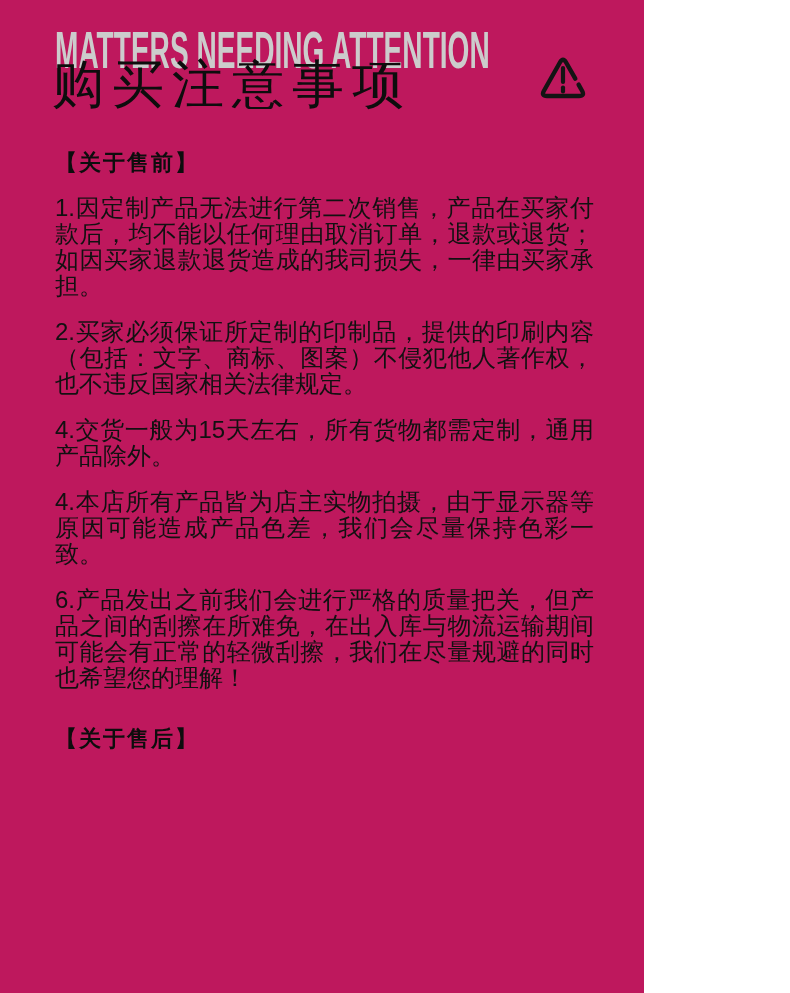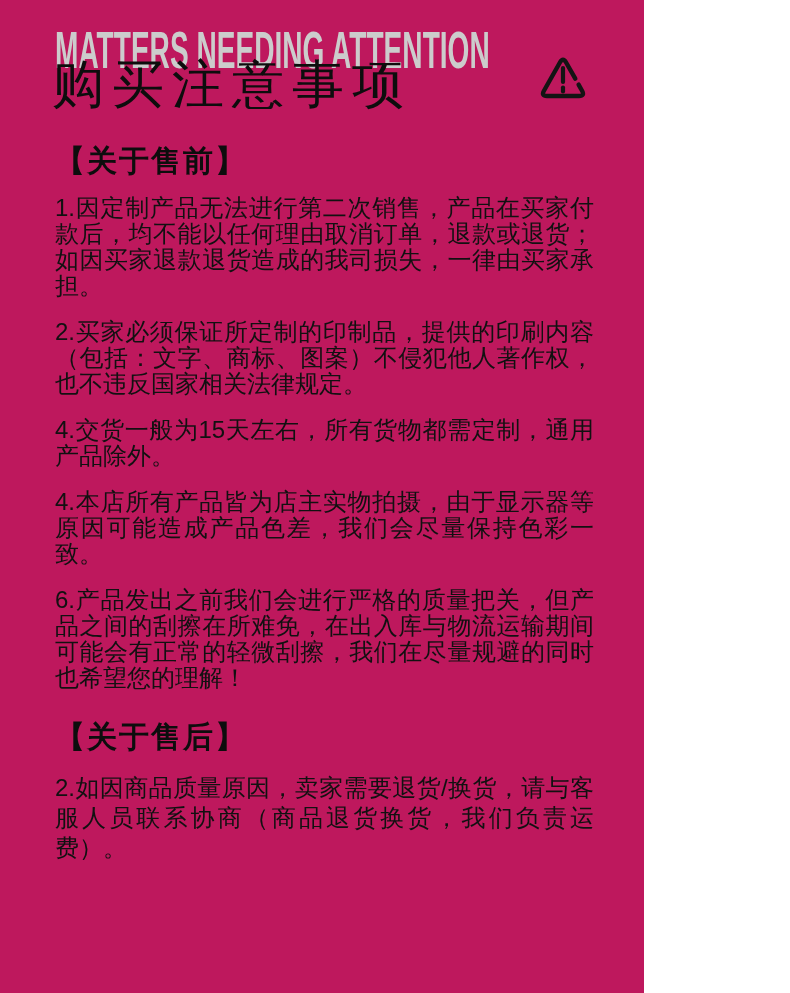--- a/index.html
+++ b/index.html
@@ -52,39 +52,38 @@
     position: absolute;
     right: 0;
     top: 52px;
     width: 62px;
     height: 50px;
     z-index: 2;
   }
   
   .section-heading {
     margin: 0 0 16px 0;
-    font-size: 30px;
+    font-size: 22px;
     line-height: 32px;
     font-weight: bold;
     color: #0d0d0d;
     letter-spacing: 2px;
-    font-family: Liberation Mono, monospace;
   }
   .notice p {
     margin: 0 0 20px 0;
     font-size: 24px;
     line-height: 26px;
     color: #111111;
     text-align: justify;
   }
   .section-aftersale {
     margin-top: 32px;
   }
   .section-aftersale .section-heading {
-    margin-bottom: 18px;
+    margin-bottom: 8px;
   }
   .section-aftersale p {
     line-height: 30px;
     margin-bottom: 28px;
   }
 </style>
 </head>
 <body>
 
 <div class="page">
@@ -105,16 +104,15 @@
     <h2 class="section-heading">【关于售前】</h2>
     <p>1.因定制产品无法进行第二次销售，产品在买家付款后，均不能以任何理由取消订单，退款或退货；如因买家退款退货造成的我司损失，一律由买家承担。</p>
     <p>2.买家必须保证所定制的印制品，提供的印刷内容（包括：文字、商标、图案）不侵犯他人著作权，也不违反国家相关法律规定。</p>
     <p>4.交货一般为15天左右，所有货物都需定制，通用产品除外。</p>
     <p>4.本店所有产品皆为店主实物拍摄，由于显示器等原因可能造成产品色差，我们会尽量保持色彩一致。</p>
     <p>6.产品发出之前我们会进行严格的质量把关，但产品之间的刮擦在所难免，在出入库与物流运输期间可能会有正常的轻微刮擦，我们在尽量规避的同时也希望您的理解！</p>
   </section>
 
   <section class="notice section-aftersale">
     <h2 class="section-heading">【关于售后】</h2>
-    <p>2.如因商品质量原因，卖家需要退货/换货，请与客服人员联系协商（商品退货换货，我们负责运费）。</p>
   </section>
 
 </div>
 
 </body></html>

